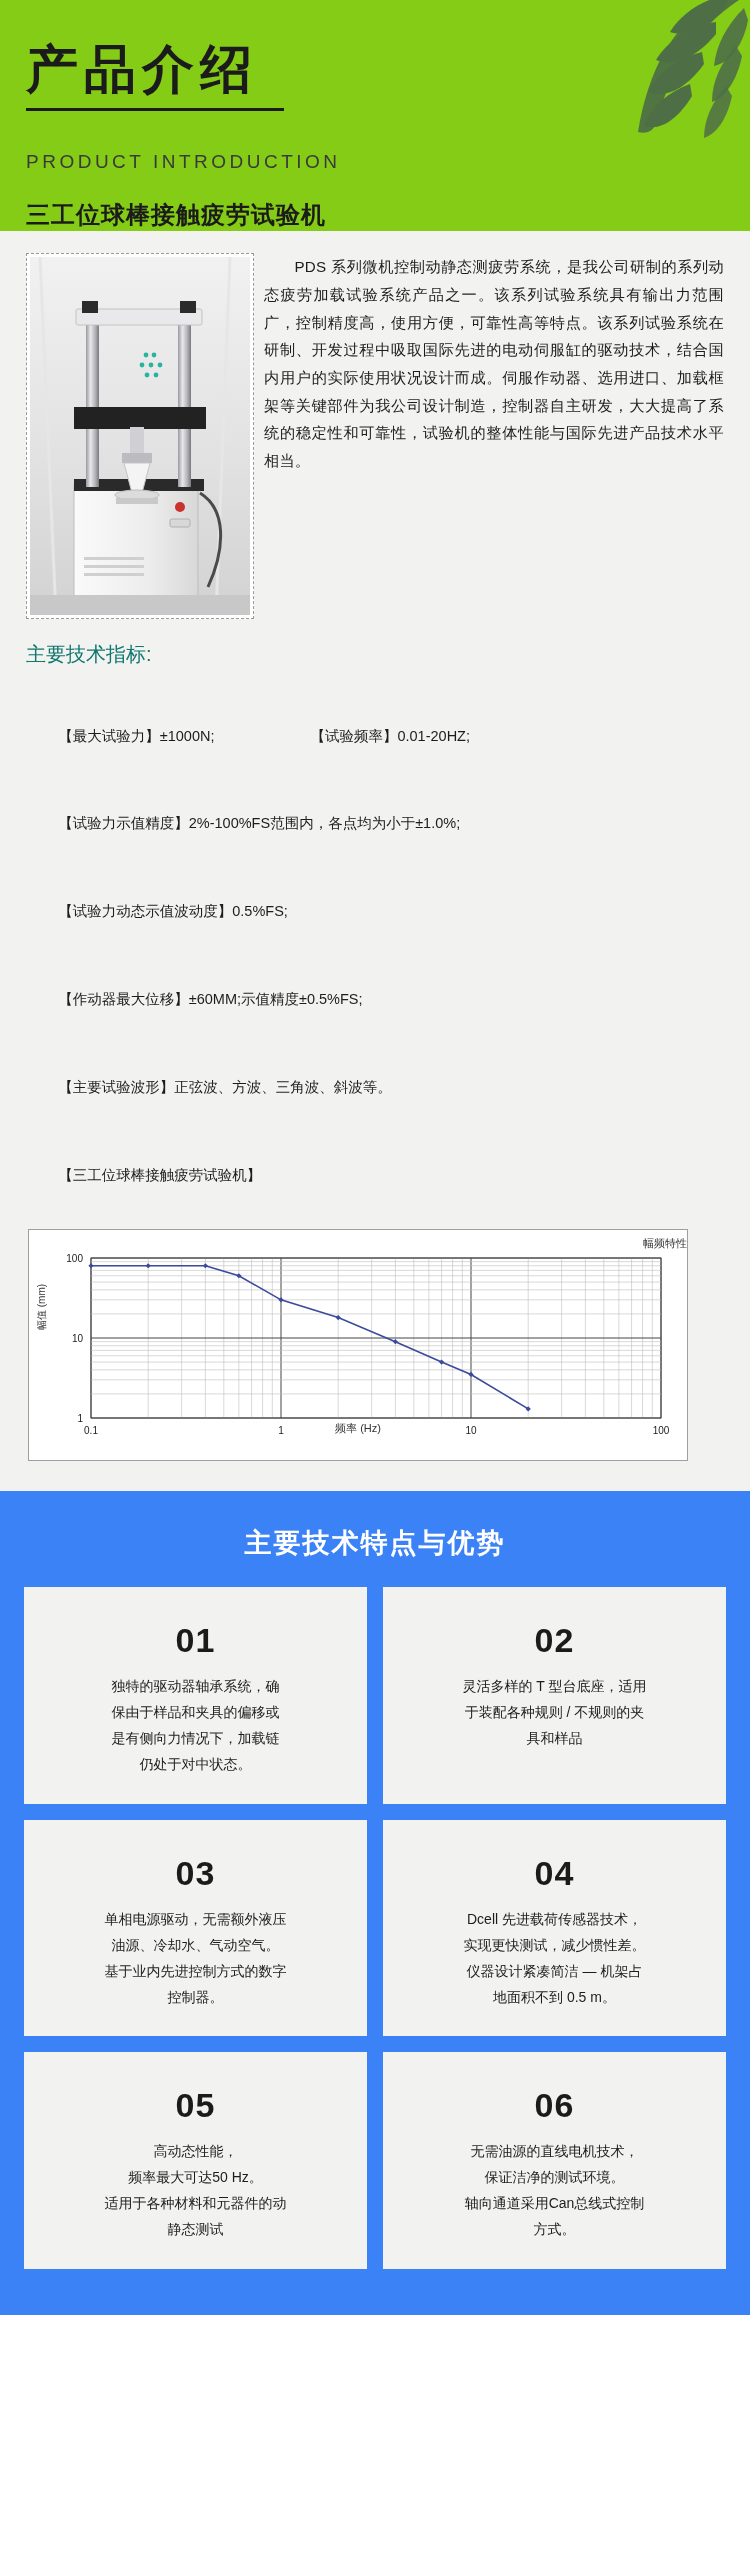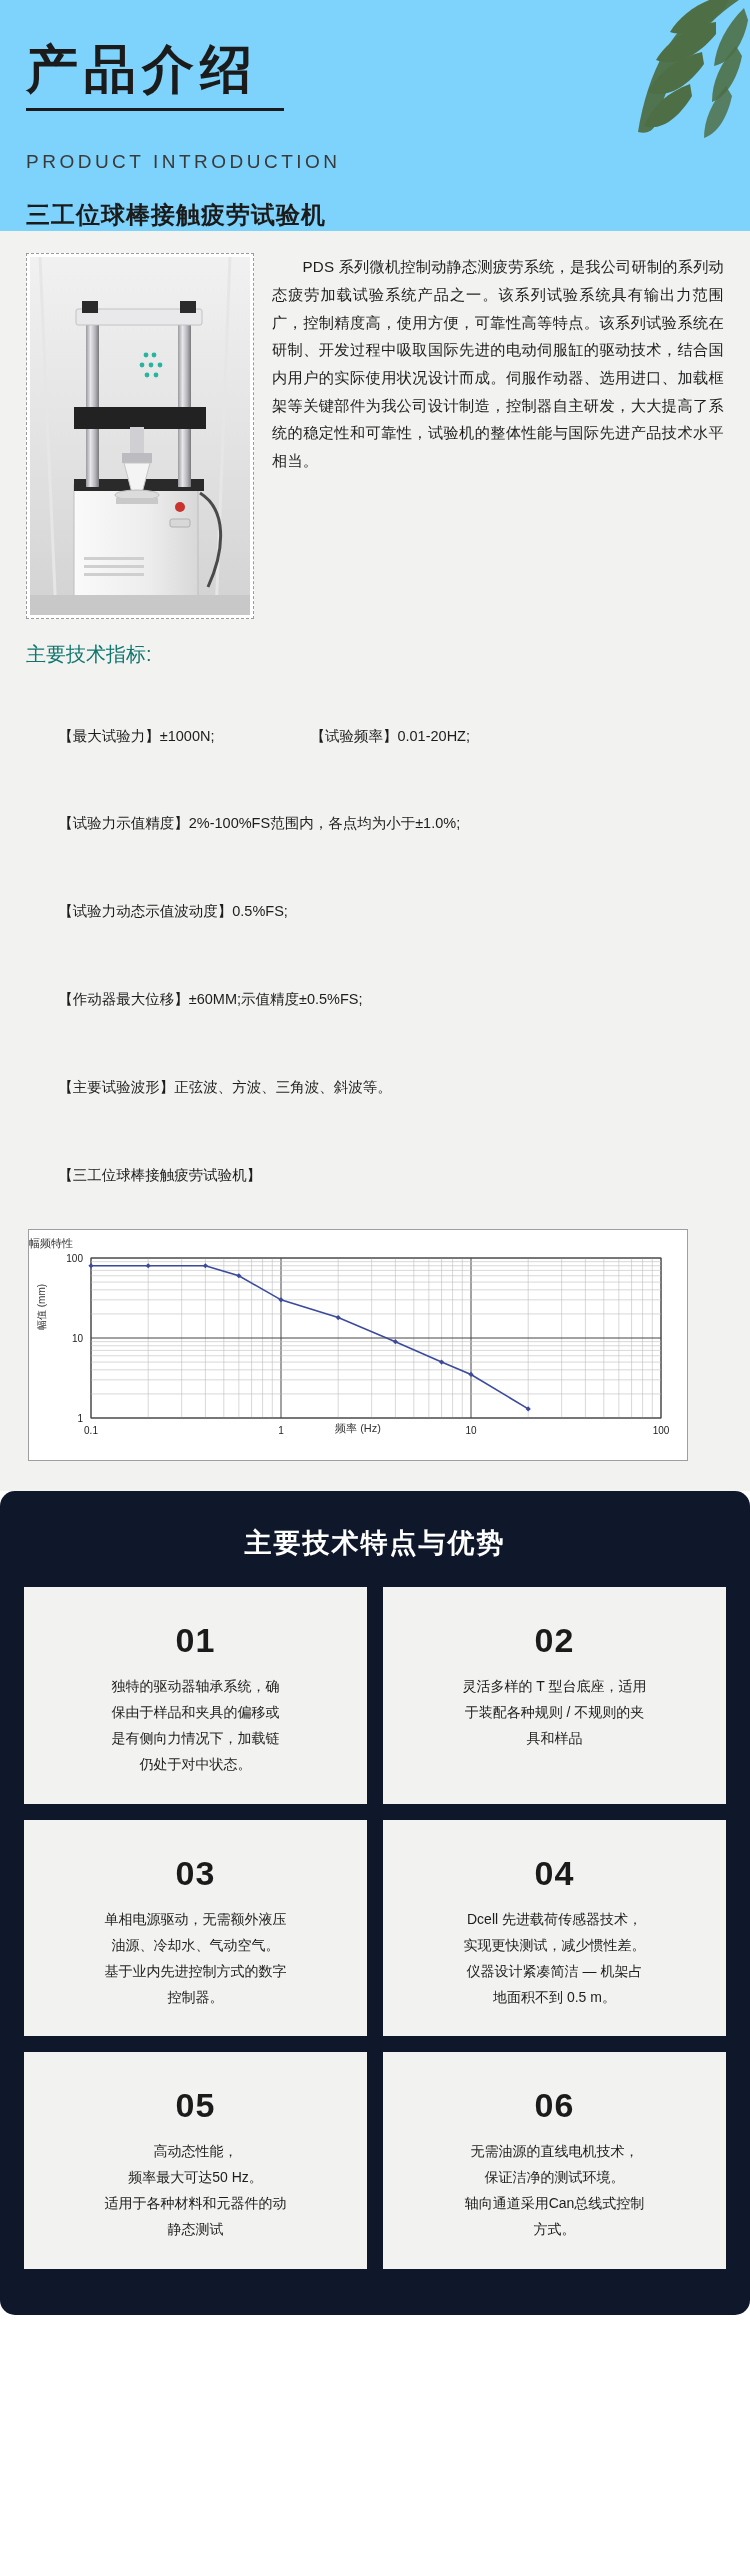--- a/index.html
+++ b/index.html
@@ -7,21 +7,21 @@
   body {
     font-family: "Liberation Sans", "DejaVu Sans", sans-serif;
     background: #ffffff;
     width: 750px;
     overflow-x: hidden;
   }
   .page { width: 750px; position: relative; }
 
   
   .hero {
-    background: #7dd3fc;
+    background: #84cc16;
     padding: 40px 26px 0 26px;
     position: relative;
     overflow: hidden;
   }
   .hero-title {
     font-size: 52px;
     font-weight: bold;
     letter-spacing: 6px;
     color: #1b1b1b;
     line-height: 1.12;
@@ -63,21 +63,21 @@
     pointer-events: none;
   }
 
   
   .content {
     background: #f2f2f0;
     padding: 22px 26px 30px 26px;
   }
   .top-row {
     display: flex;
-    gap: 18px;
+    gap: 10px;
     align-items: flex-start;
   }
   .photo-box {
     width: 228px;
     flex: 0 0 228px;
     border: 1px dashed #9a9a9a;
     padding: 3px;
     background: #fff;
   }
   .photo {
@@ -117,21 +117,21 @@
     margin-left: 2px;
     width: 660px;
     height: 232px;
     border: 1px solid #9f9f9f;
     background: #fff;
     position: relative;
   }
   .chart-title {
     position: absolute;
     top: 6px; left: 0; right: 0;
-    text-align: left;
+    text-align: right;
     font-size: 11px;
     color: #333;
   }
   .chart-ylabel {
     position: absolute;
     left: 6px; top: 100px;
     font-size: 10px;
     color: #333;
     transform: rotate(-90deg);
     transform-origin: left top;
@@ -140,23 +140,22 @@
   .chart-xlabel {
     position: absolute;
     bottom: 24px; left: 0; right: 0;
     text-align: center;
     font-size: 11px;
     color: #333;
   }
 
   
   .features {
-    background: #0f172a;
+    background: #3b82f6;
     padding: 34px 24px 46px 24px;
-    border-radius: 15px;
   }
   .features h2 {
     color: #fff;
     text-align: center;
     font-size: 27px;
     font-weight: bold;
     letter-spacing: 2px;
     margin-bottom: 26px;
   }
   .grid {

